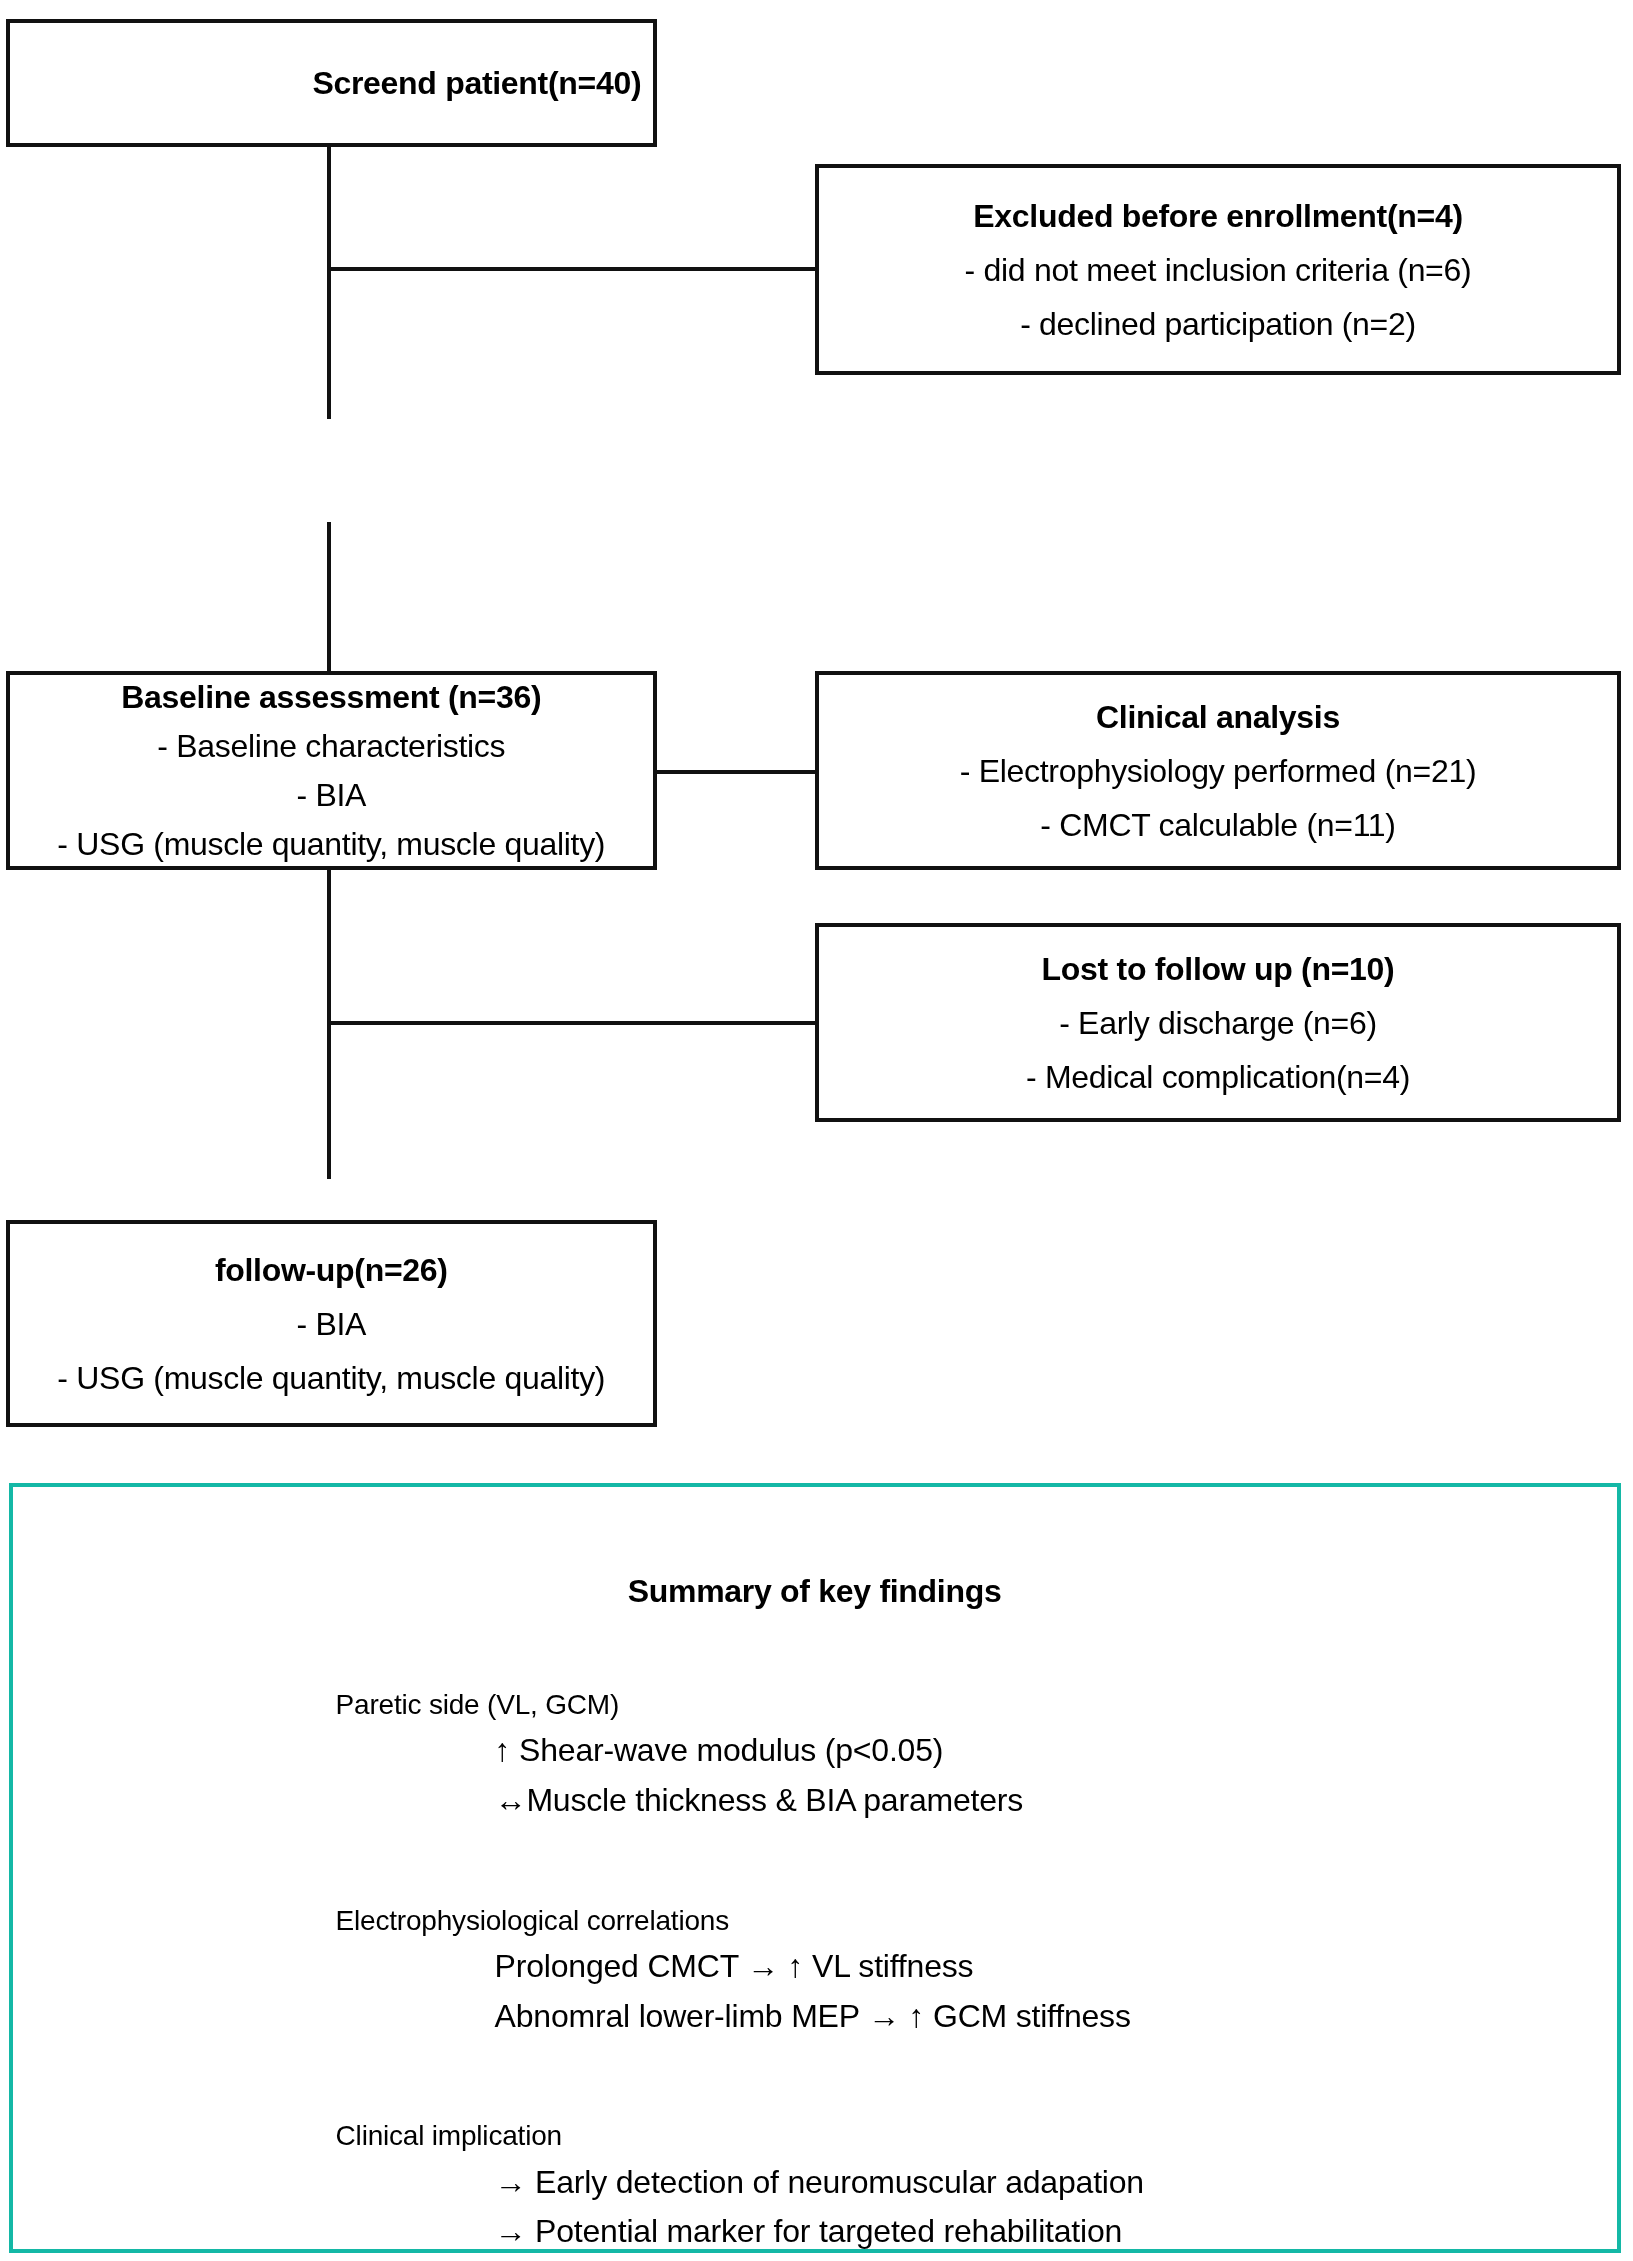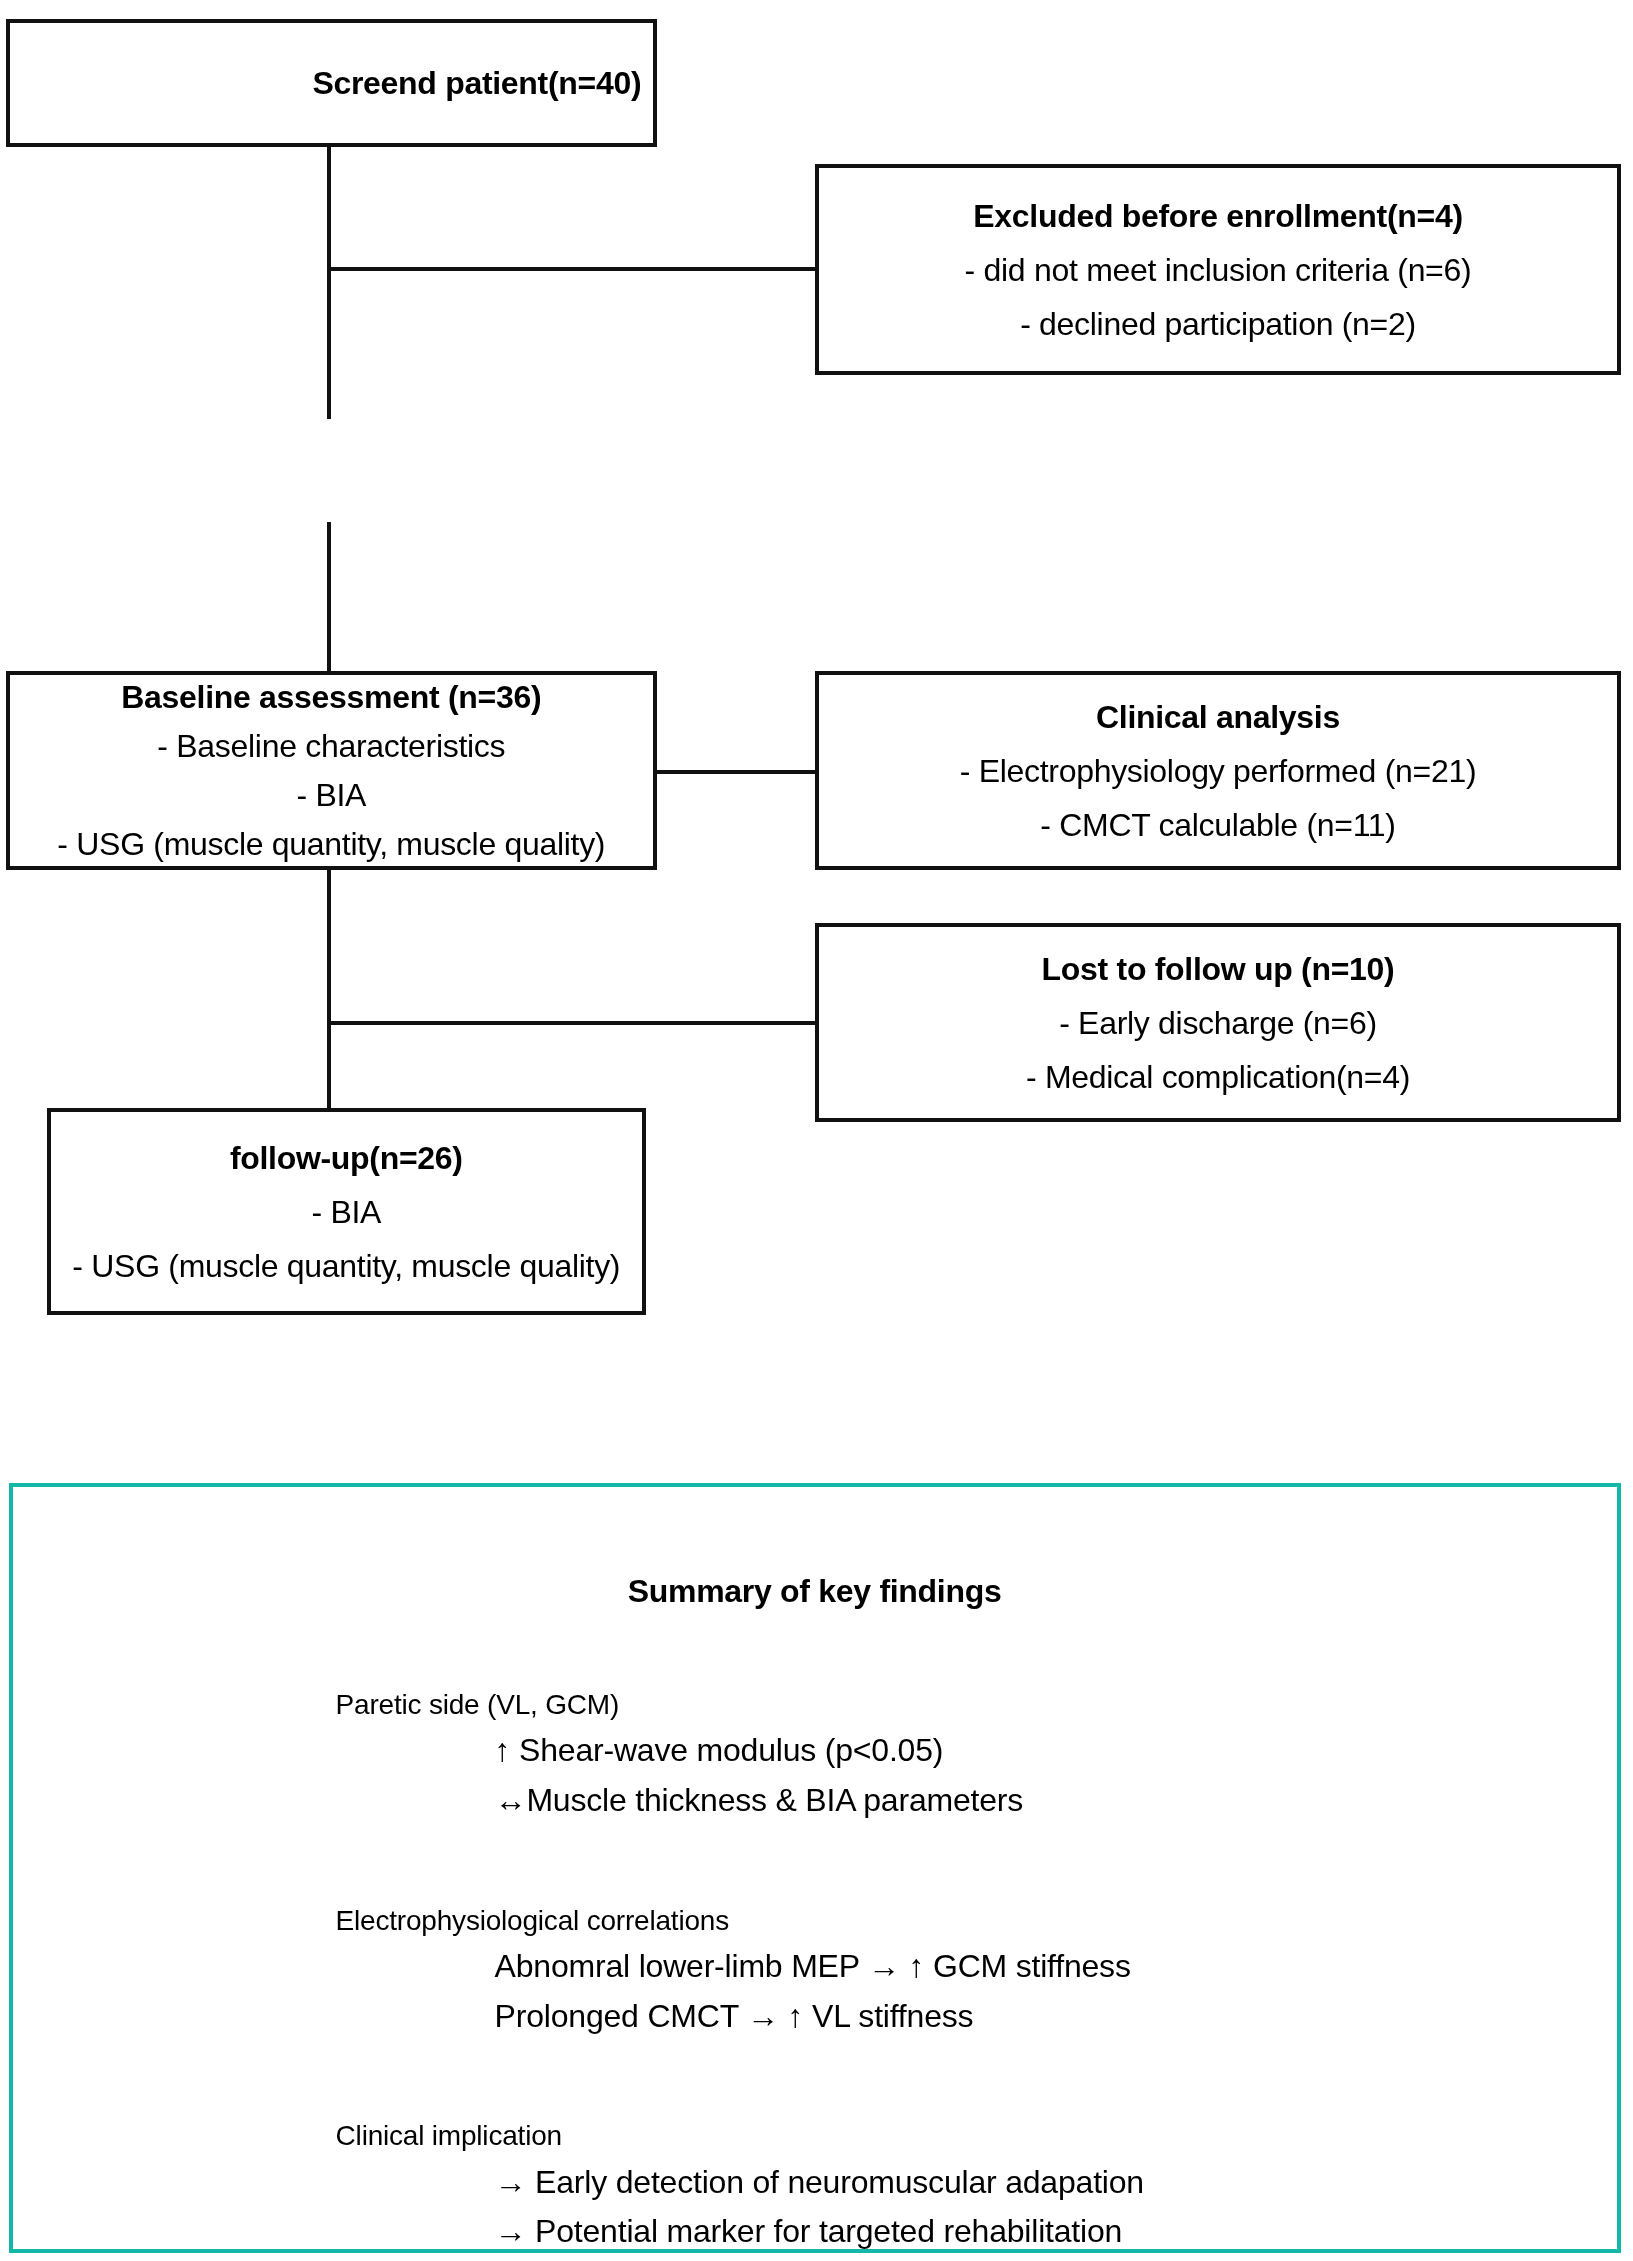--- a/index.html
+++ b/index.html
@@ -139,41 +139,41 @@
   </div>
 
   <div class="node" style="left:815px; top:923px; width:806px; height:199px;">
     <span class="line title">Lost to follow up (n=10)</span>
     <span class="gap-sm"></span>
     <span class="line item">- Early discharge (n=6)</span>
     <span class="gap-sm"></span>
     <span class="line item">- Medical complication(n=4)</span>
   </div>
 
-  <div class="node" style="left:5.8px; top:1108px; width:599px; height:207px;margin-left:41px;">
+  <div class="node" style="left:5.8px; top:1220px; width:651px; height:207px;">
     <span class="line title">follow-up(n=26)</span>
     <span class="gap-sm"></span>
     <span class="line item">- BIA</span>
     <span class="gap-sm"></span>
     <span class="line item">- USG (muscle quantity, muscle quality)</span>
   </div>
 
   <div id="summary-panel" style="left:8.6px; top:1483px; width:1612px; height:770px;">
     <div id="summary-title">Summary of key findings</div>
 
     <div class="sum-group">
       <div class="sum-head">Paretic side (VL, GCM)</div>
       <div class="sum-sub">↑ Shear-wave modulus (p&lt;0.05)</div>
       <div class="sum-sub">↔Muscle thickness &amp; BIA parameters</div>
     </div>
 
     <div class="sum-group">
       <div class="sum-head">Electrophysiological correlations</div>
+      <div class="sum-sub">Prolonged CMCT → ↑ VL stiffness</div>
       <div class="sum-sub">Abnomral lower-limb MEP → ↑ GCM stiffness</div>
-      <div class="sum-sub">Prolonged CMCT → ↑ VL stiffness</div>
     </div>
 
     <div class="sum-group">
       <div class="sum-head">Clinical implication</div>
       <div class="sum-sub">→ Early detection of neuromuscular adapation</div>
       <div class="sum-sub">→ Potential marker for targeted rehabilitation</div>
     </div>
   </div>
 
 </div>

